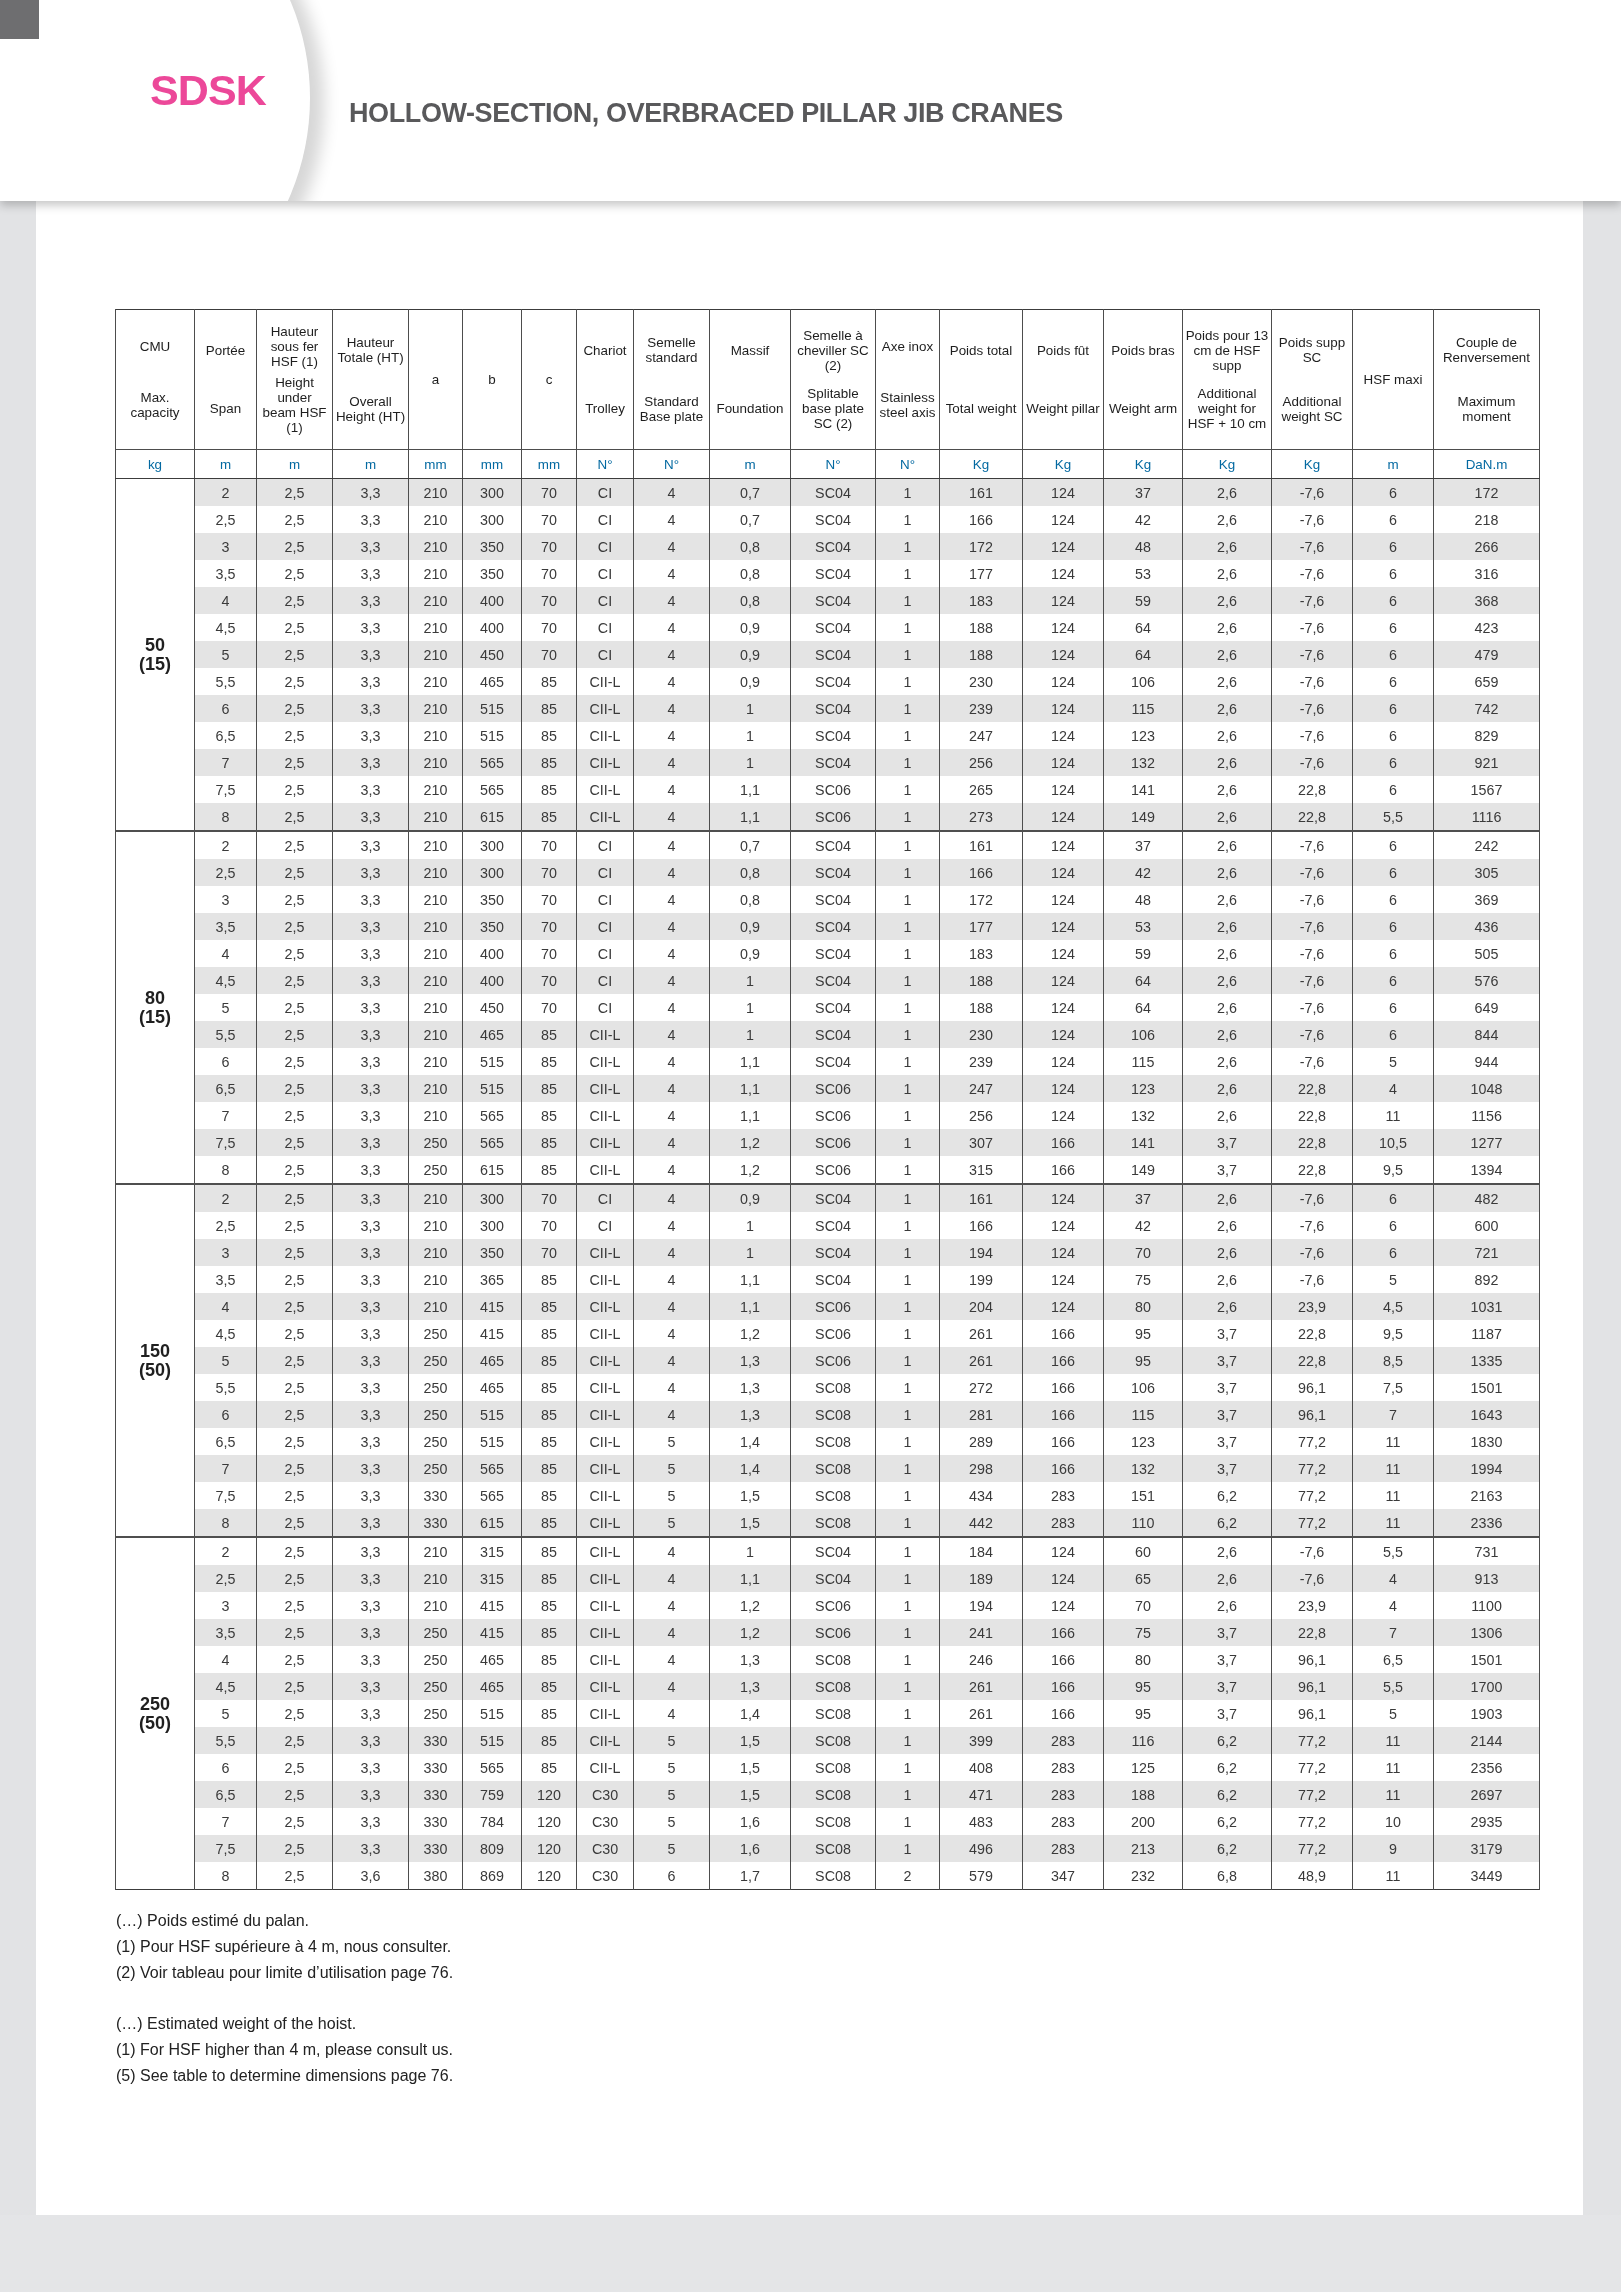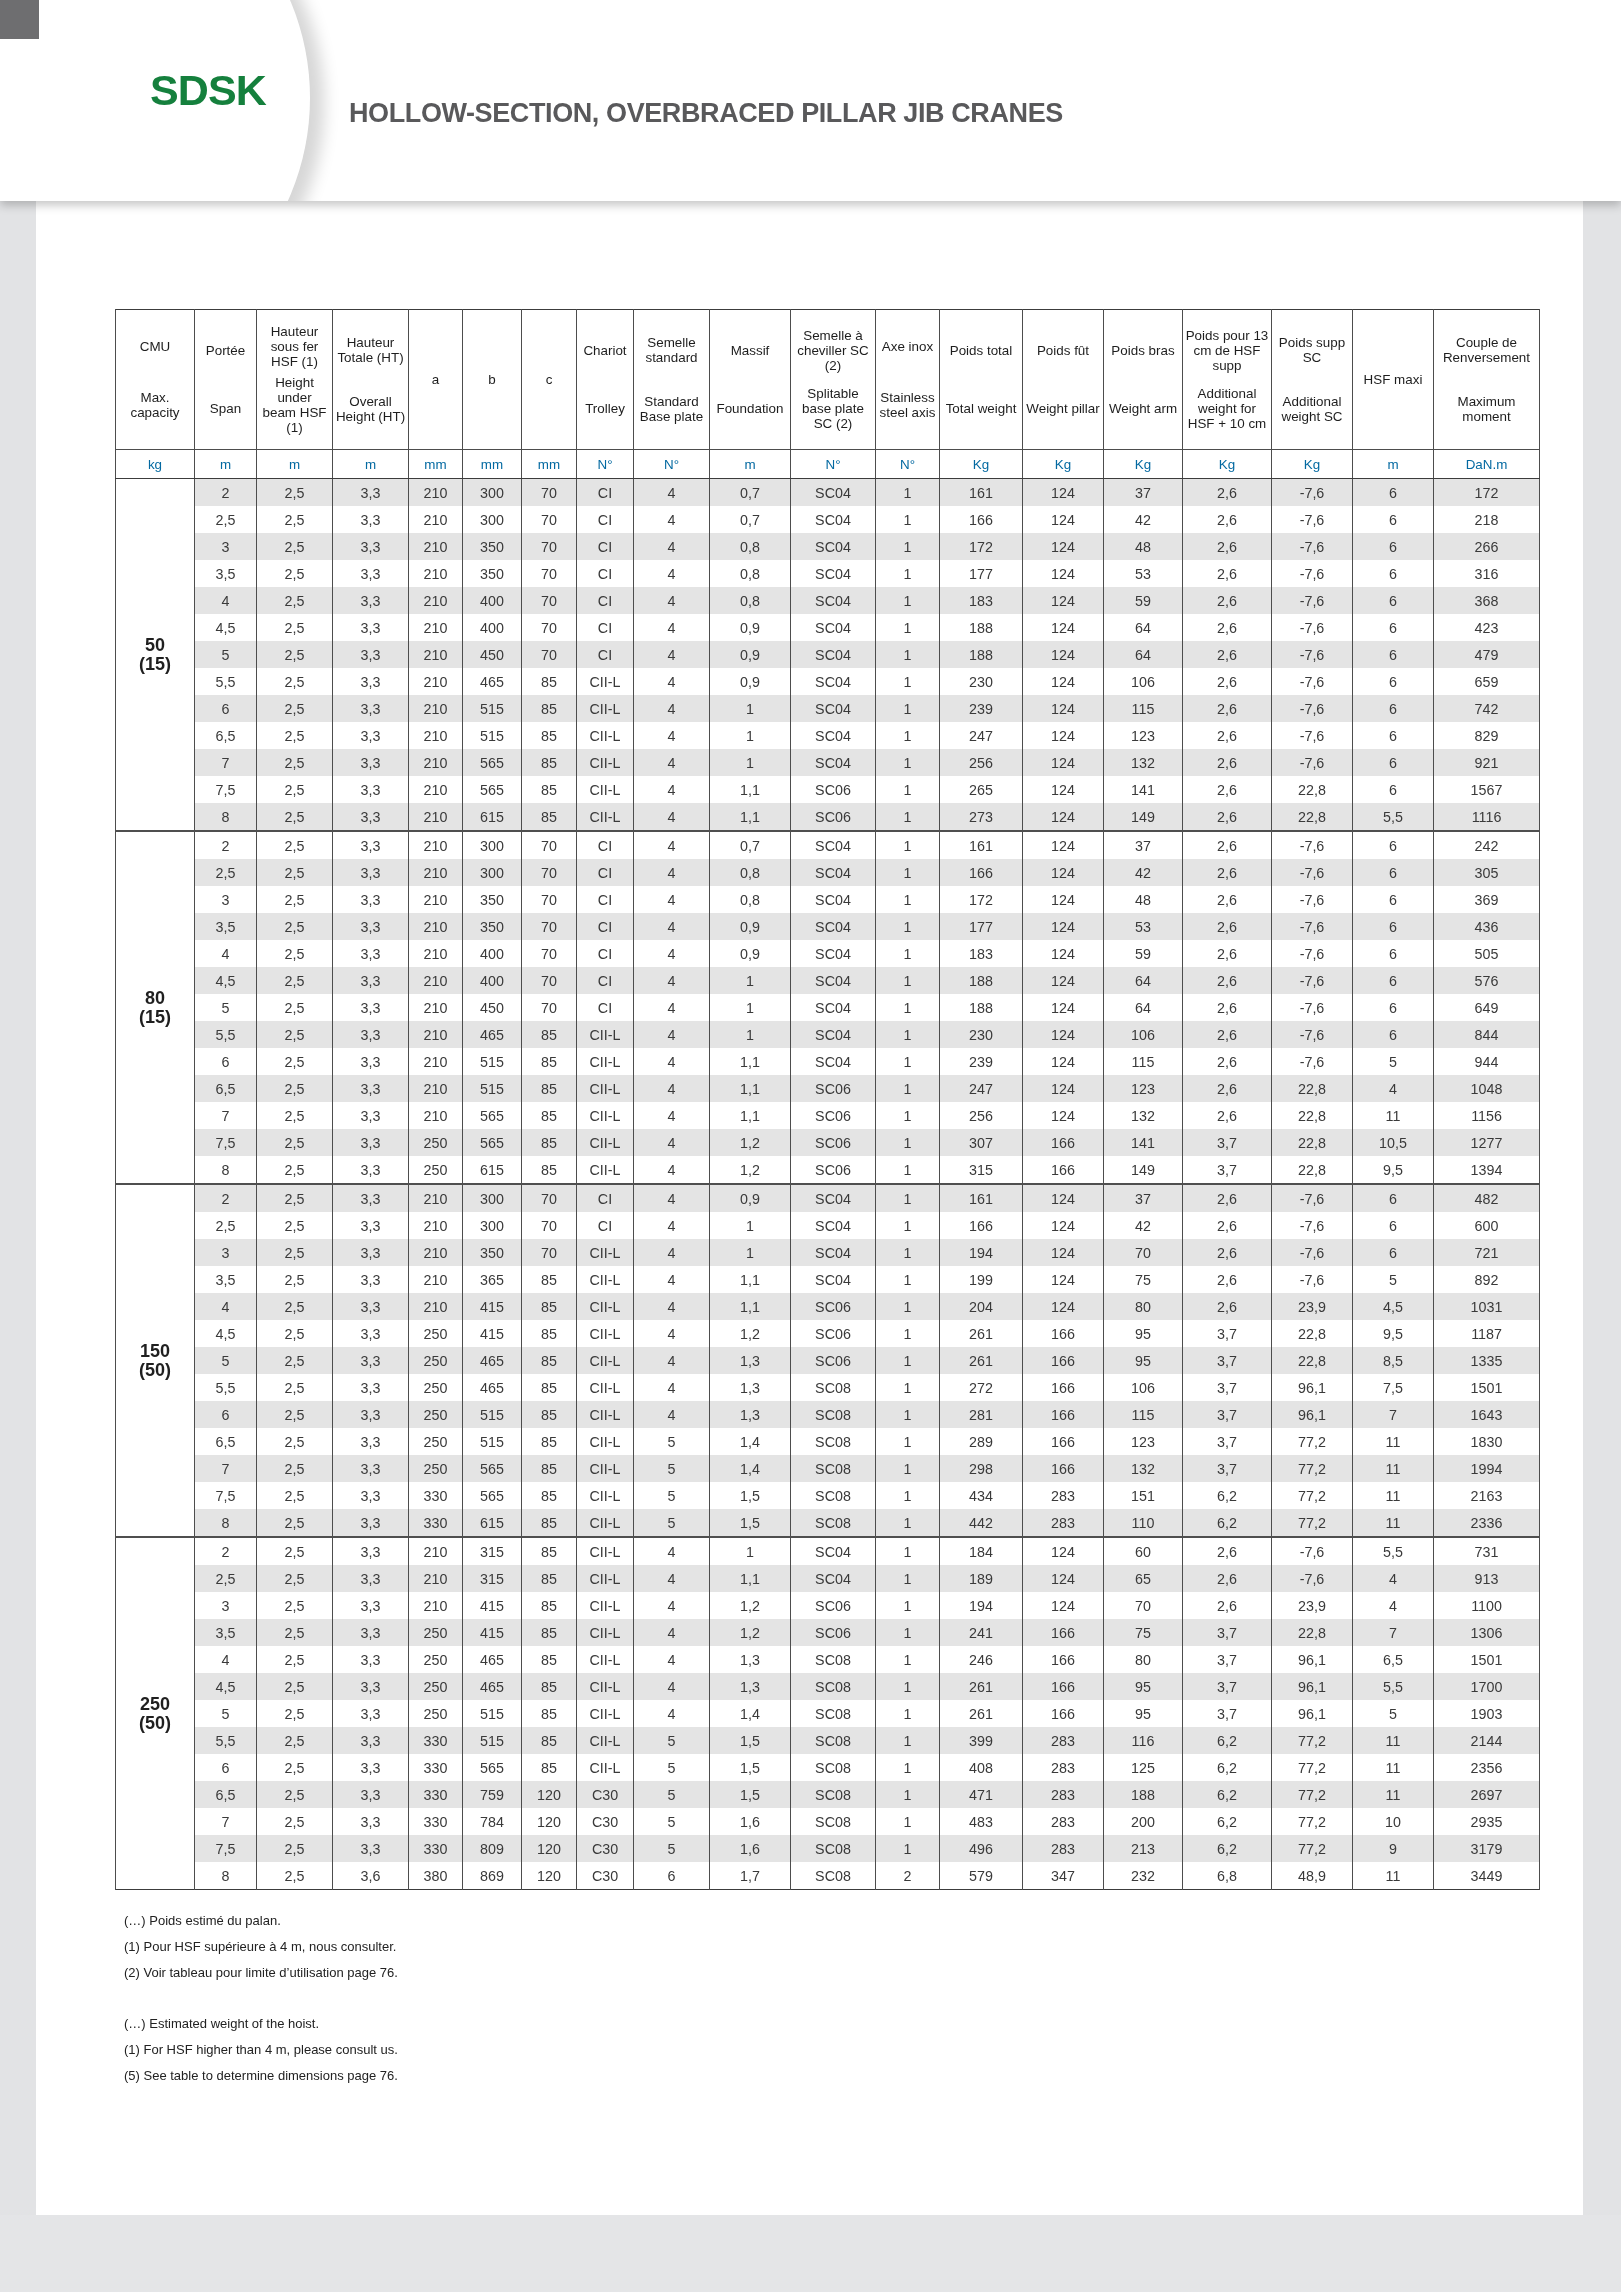--- a/index.html
+++ b/index.html
@@ -18,21 +18,21 @@
     position:absolute; left:-190px; top:-152px; width:500px; height:500px;
     border-radius:50%; background:#ffffff;
     box-shadow:14.3px 5.4px 16px rgba(0,0,0,0.16);
   }
   .corner-square {
     position:absolute; left:0; top:0; width:39px; height:39px;
     background:#6e6e70; z-index:6;
   }
   .product-code {
     position:absolute; left:150px; top:66px; z-index:4;
-    font-size:43px; font-weight:bold; color:#15803d; letter-spacing:-0.9px;
+    font-size:43px; font-weight:bold; color:#ec4899; letter-spacing:-0.9px;
   }
   .page-title {
     position:absolute; left:333px; top:82px; z-index:4; margin:16px;
     font-size:27px; font-weight:bold; color:#59595b; letter-spacing:-0.4px;
     white-space:nowrap;
   }
 
   
   .left-strip  { position:absolute; left:0; top:201px; width:36px; height:2014px; background:#e2e3e5; }
   .right-strip { position:absolute; left:1583px; top:201px; width:38px; height:2014px; background:#e2e3e5; }
@@ -61,21 +61,21 @@
   }
   tbody td { height:27px; font-size:14.3px; color:#3a3a3a; background:#ffffff; }
   tbody tr.stripe td { background:#e4e4e4; }
   tbody td.cmu {
     background:#ffffff !important; font-weight:bold; font-size:18px;
     line-height:19px; color:#1f1f1f;
   }
   tbody tr.group-sep td { border-top:2.7px solid #4f4f4f; }
 
   
-  .footnotes { position:absolute; left:116px; font-size:13px; color:#222; line-height:26px;margin-left:8px; }
+  .footnotes { position:absolute; left:116px; font-size:16px; color:#222; line-height:26px; }
   .footnotes-fr { top:1908px; }
   .footnotes-en { top:2011px; }
   .footnotes div { white-space:nowrap; }
 </style>
 </head>
 <body>
 
 <div class="header-band">
   <div class="bubble"></div>
   <div class="product-code">SDSK</div>

